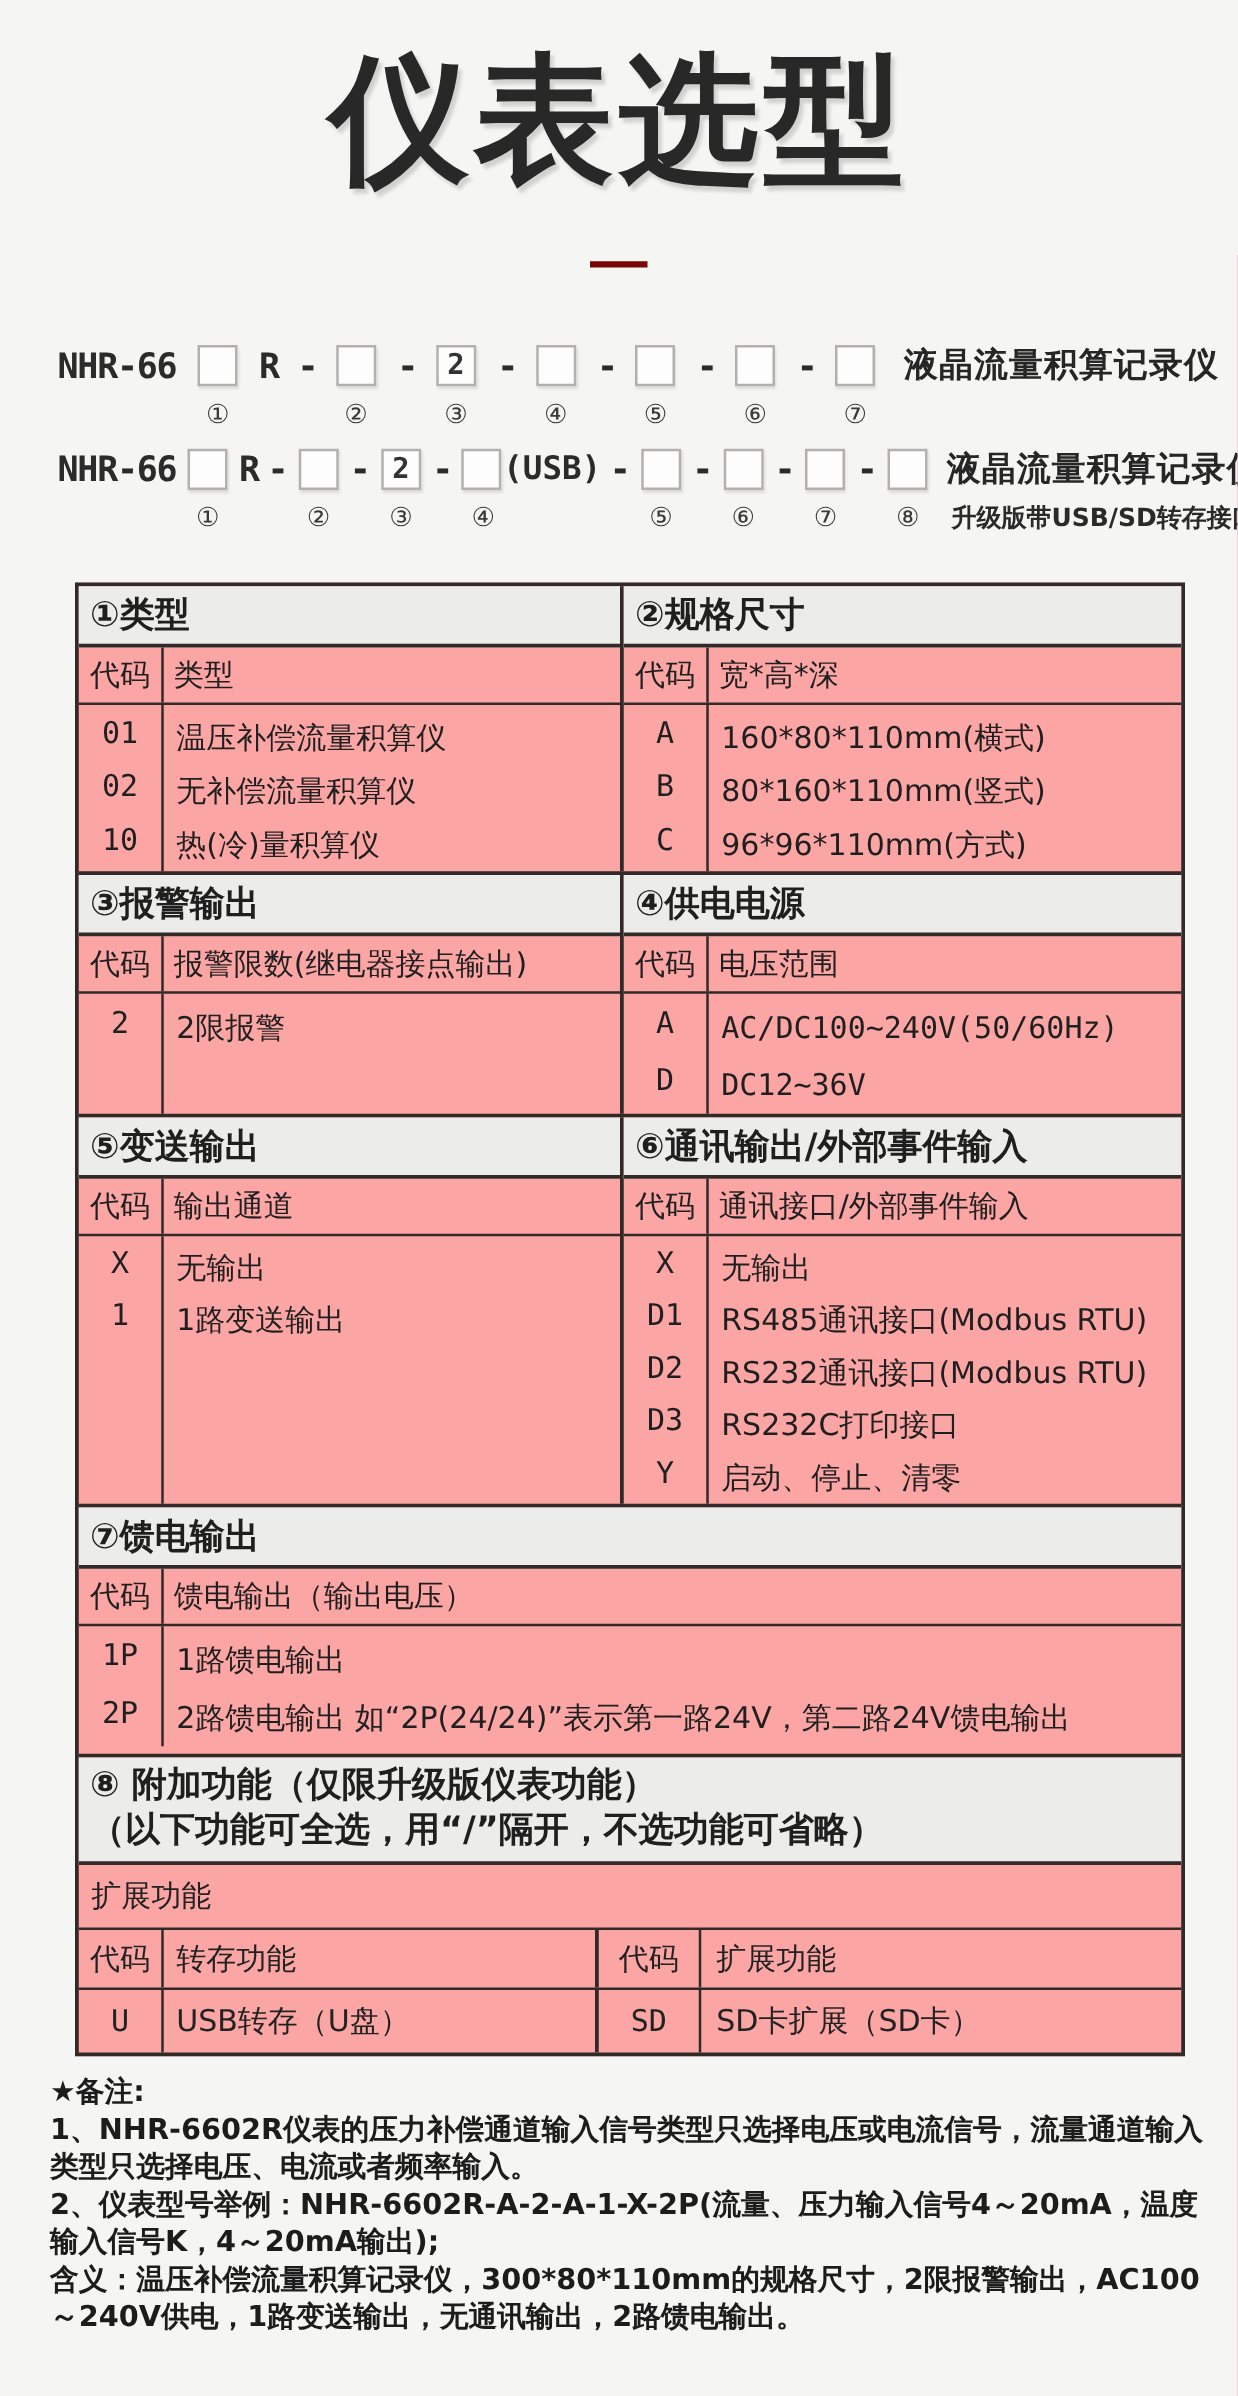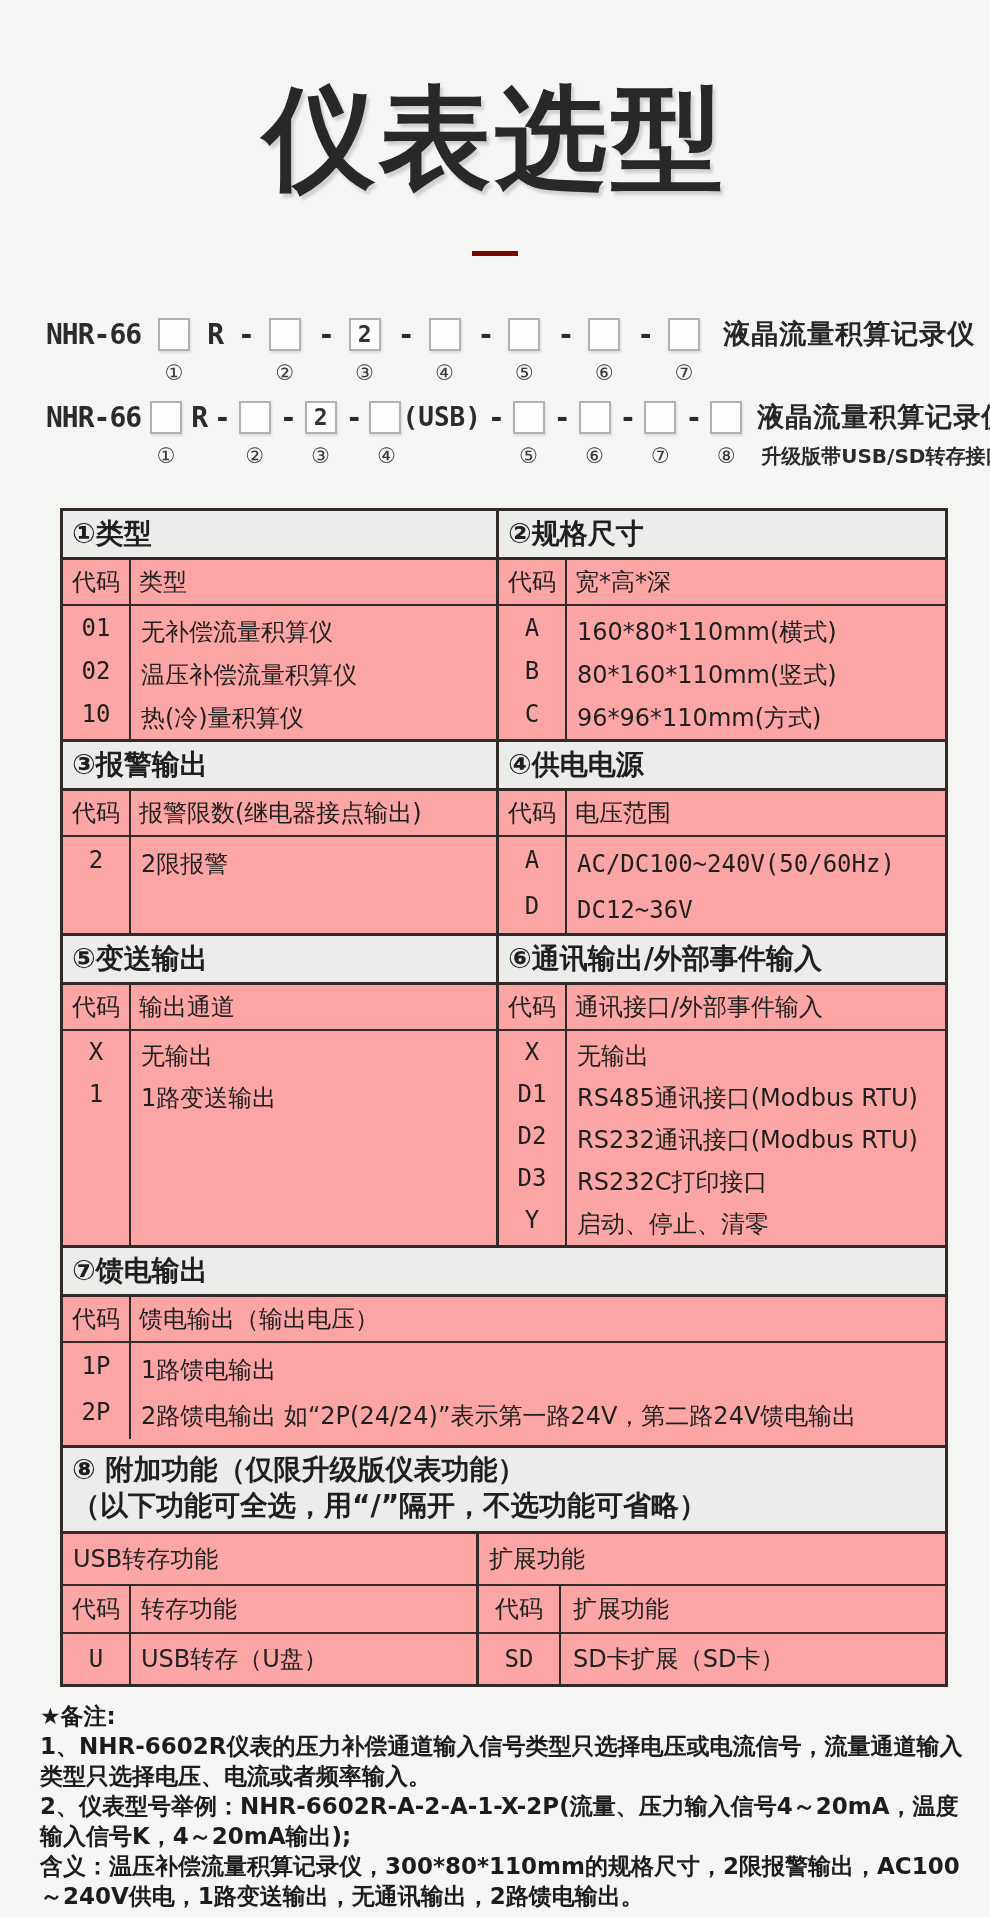--- a/index.html
+++ b/index.html
@@ -3,21 +3,21 @@
 <meta charset="utf-8">
 <style>
   html,body{margin:0;padding:0;}
   body{
     width:990px;height:1917px;overflow:hidden;
     background:#f5f5f4;color:#222;
     font-family:"DejaVu Sans","Liberation Sans",sans-serif;
   }
   
   .title{
-    margin:0;padding-top:82px;text-align:center;
+    margin:0;padding-top:40px;text-align:center;
     font-size:112px;line-height:1.0;font-weight:bold;color:#282828;
     letter-spacing:4px;text-shadow:3px 4px 3px rgba(0,0,0,.15);
   }
   .accent-bar{width:46px;height:5px;background:#7a0707;margin:57px auto 0;}
   
   .model-area{margin:56px 0 0 46px;}
   .mline{display:flex;align-items:flex-start;}
   .mline-2{margin-top:4px;}
   .slot{display:flex;flex-direction:column;align-items:center;}
   .mline-1 .slot{margin-right:15px;}
@@ -265,22 +265,22 @@
             <div class="c">代码</div>
             <div class="d">类型</div>
           </div>
         <div class="datarow">
           <div class="ccol">
             <div class="cline">01</div>
             <div class="cline">02</div>
             <div class="cline">10</div>
           </div>
           <div class="dcol">
+            <div class="dline">温压补偿流量积算仪</div>
             <div class="dline">无补偿流量积算仪</div>
-            <div class="dline">温压补偿流量积算仪</div>
             <div class="dline">热(冷)量积算仪</div>
           </div>
         </div>
       </div>
       <div class="half hr">
         <div class="sec-h">②规格尺寸</div>
         <div class="subrow">
             <div class="c">代码</div>
             <div class="d">宽*高*深</div>
           </div>
@@ -397,21 +397,20 @@
       </div>
     </div>
 
     <div class="band">
       <div class="s8">
         <div class="s8-h">
           <div>⑧ 附加功能（仅限升级版仪表功能）</div>
           <div class="l2">（以下功能可全选，用“/”隔开，不选功能可省略）</div>
         </div>
         <div class="s8-row s8-group">
-          <div class="g1">USB转存功能</div>
           <div class="g2">扩展功能</div>
         </div>
         <div class="s8-row s8-cells s8-sub">
           <div class="s8c1">代码</div>
           <div class="s8c2">转存功能</div>
           <div class="s8c3">代码</div>
           <div class="s8c4">扩展功能</div>
         </div>
         <div class="s8-row s8-cells s8-data">
           <div class="s8c1 code-font">U</div>

